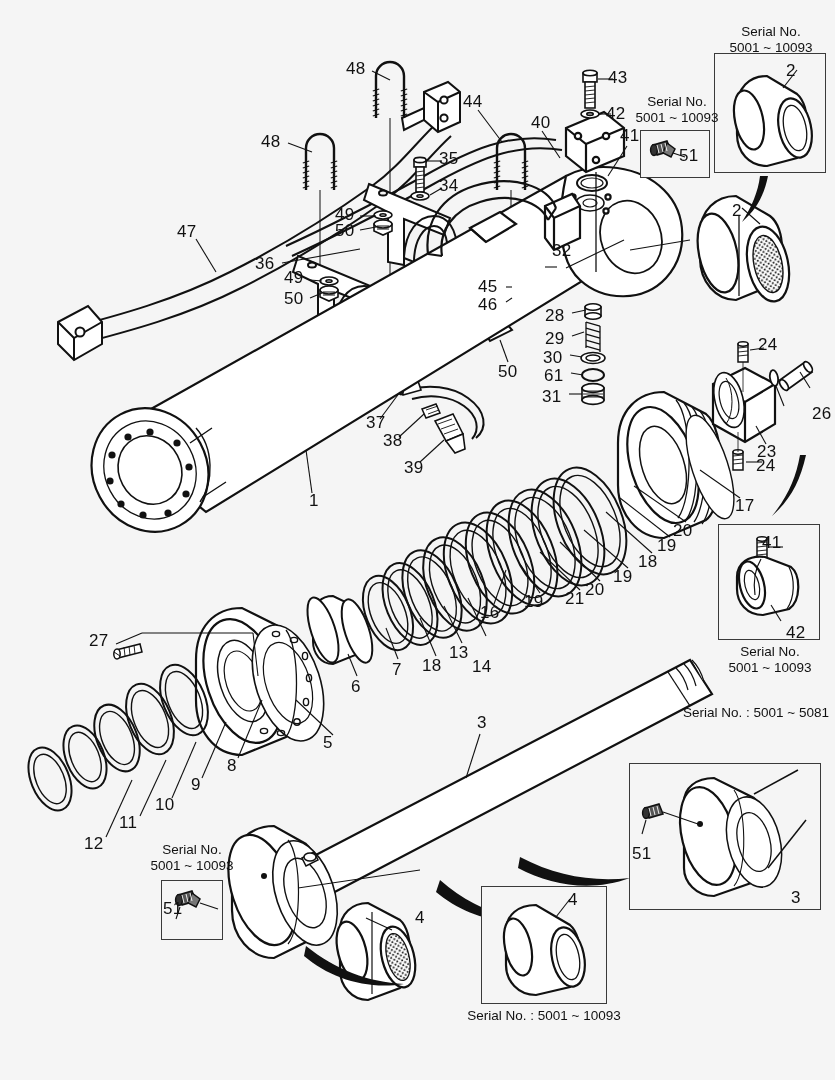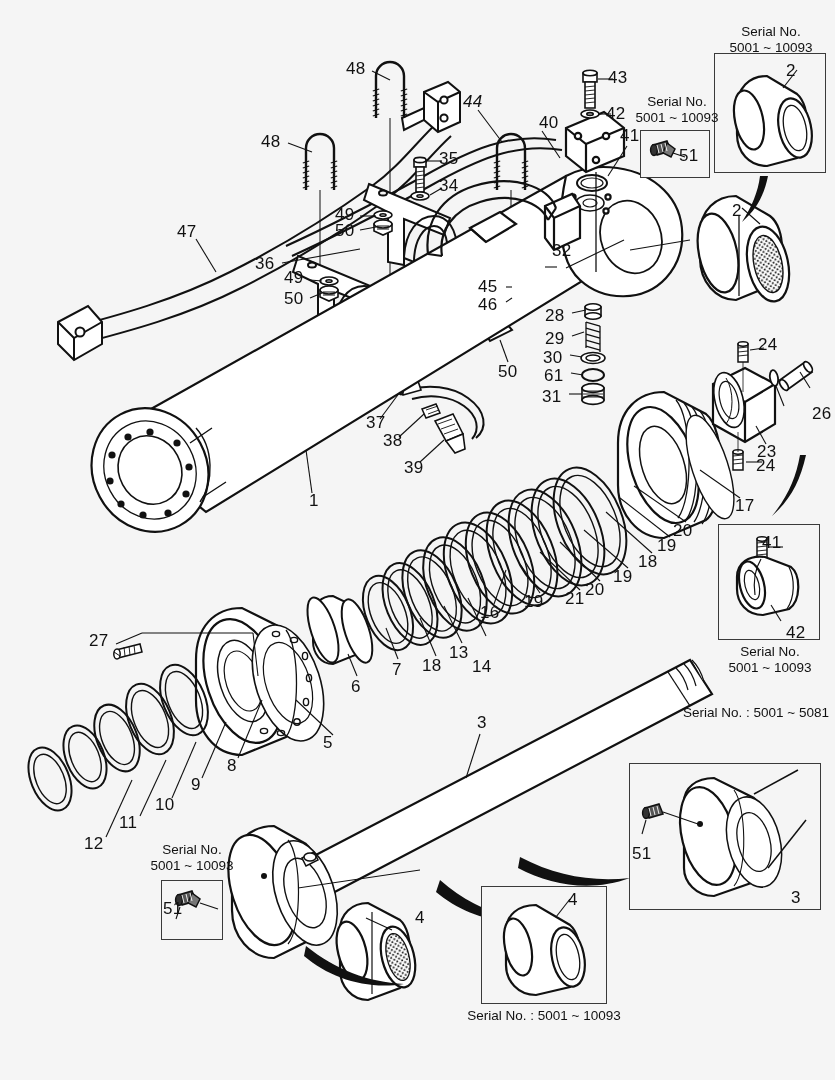--- a/index.html
+++ b/index.html
@@ -745,25 +745,25 @@
       <div class="lbl" style="left: 544px; top: 367px;">61</div>
       <div class="lbl" style="left: 542px; top: 388px;">31</div>
       <div class="lbl" style="left: 552px; top: 242px;">32</div>
       <div class="lbl" style="left: 498px; top: 363px;">50</div>
       <div class="lbl" style="left: 439px; top: 177px;">34</div>
       <div class="lbl" style="left: 439px; top: 150px;">35</div>
       <div class="lbl" style="left: 255px; top: 255px;">36</div>
       <div class="lbl" style="left: 366px; top: 414px;">37</div>
       <div class="lbl" style="left: 383px; top: 432px;">38</div>
       <div class="lbl" style="left: 404px; top: 459px;">39</div>
-      <div class="lbl" style="left: 531px; top: 114px; margin-left: 8px;">40</div>
+      <div class="lbl" style="left: 531px; top: 114px;">40</div>
       <div class="lbl" style="left: 620px; top: 127px;">41</div>
       <div class="lbl" style="left: 606px; top: 105px;">42</div>
       <div class="lbl" style="left: 608px; top: 69px;">43</div>
-      <div class="lbl" style="left: 463px; top: 93px; font-style: italic;">44</div>
+      <div class="lbl" style="left: 463px; top: 93px;">44</div>
       <div class="lbl" style="left: 478px; top: 278px;">45</div>
       <div class="lbl" style="left: 478px; top: 296px;">46</div>
       <div class="lbl" style="left: 177px; top: 223px;">47</div>
       <div class="lbl" style="left: 346px; top: 60px;">48</div>
       <div class="lbl" style="left: 261px; top: 133px;">48</div>
       <div class="lbl" style="left: 335px; top: 206px;">49</div>
       <div class="lbl" style="left: 284px; top: 269px;">49</div>
       <div class="lbl" style="left: 335px; top: 222px;">50</div>
       <div class="lbl" style="left: 284px; top: 290px;">50</div>
       <div class="lbl" style="left: 679px; top: 147px;">51</div>

